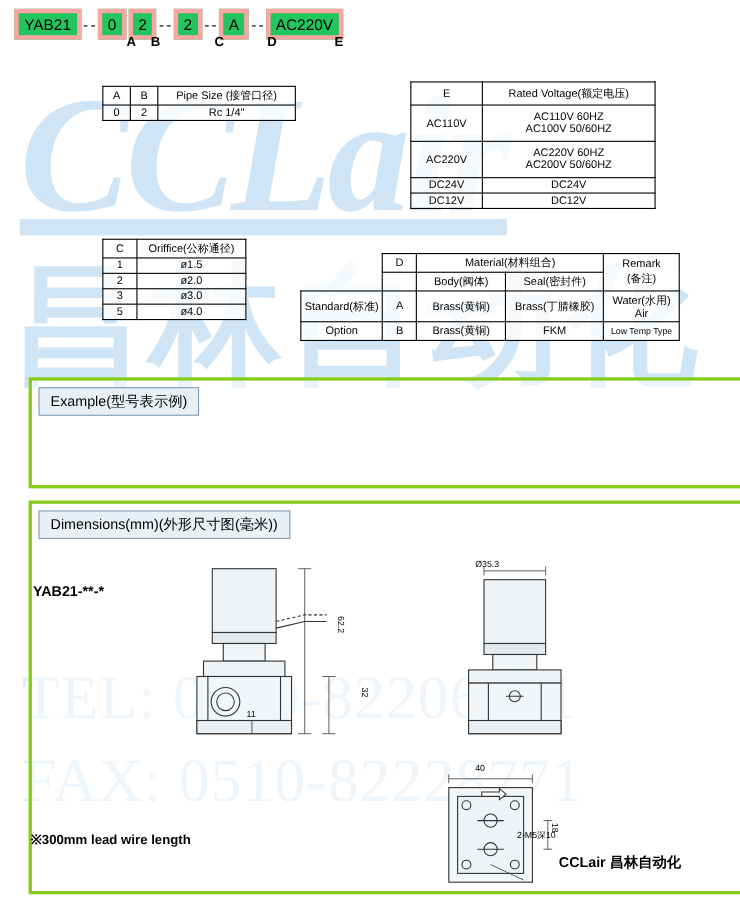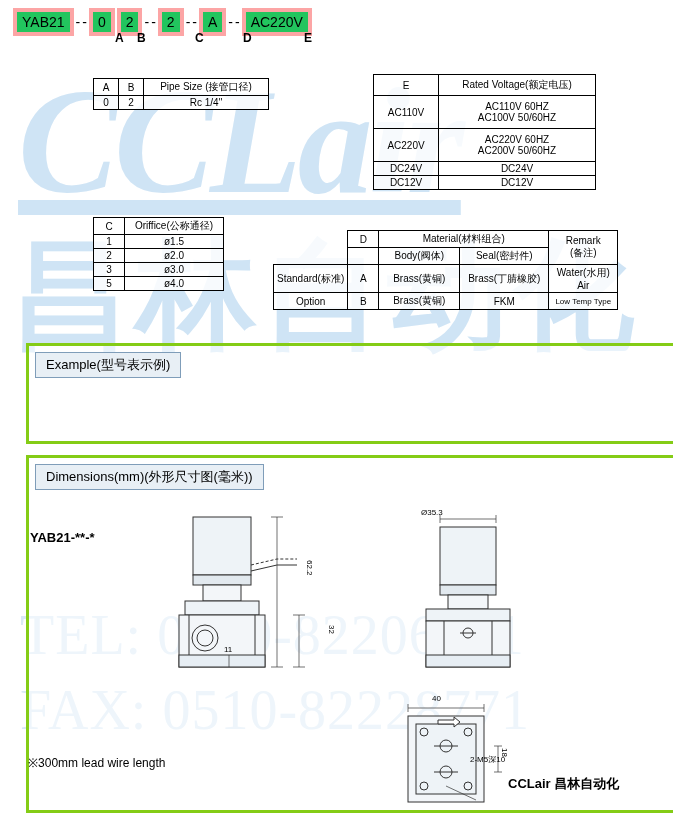--- a/index.html
+++ b/index.html
@@ -142,20 +142,21 @@
 
   .dim-label {
     position: absolute;
     font-size: 13px;
     z-index: 3;
   }
   .note {
     position: absolute;
     font-size: 12px;
     z-index: 3;
+    font-weight: bold;
   }
   .brand {
     position: absolute;
     font-size: 13px;
     font-weight: bold;
     z-index: 3;
   }
   .dimtext {
     position: absolute;
     font-size: 8px;
@@ -377,21 +378,21 @@
     <line x1="82" y1="116" x2="82" y2="162"></line>
     <circle cx="58" cy="128" r="5"></circle>
     <line x1="50" y1="128" x2="66" y2="128"></line>
     <rect x="16" y="150" width="84" height="12" fill="#e7eef4"></rect>
 
     <line x1="30" y1="14" x2="86" y2="14" stroke-width="0.7"></line>
     <line x1="30" y1="10" x2="30" y2="18" stroke-width="0.7"></line>
     <line x1="86" y1="10" x2="86" y2="18" stroke-width="0.7"></line>
   </g>
 </svg>
-<div class="dimtext" style="left:405px; top:508px;padding-left:16px;">Ø35.3</div>
+<div class="dimtext" style="left:416px; top:508px;padding-left:16px;">Ø35.3</div>
 
 <svg class="pos" style="left:390px; top:700px;" width="160" height="112">
   <g fill="none" stroke="#333" stroke-width="1">
     <rect x="18" y="16" width="76" height="86" fill="#f3f6f9"></rect>
     <rect x="26" y="24" width="60" height="70" fill="#eef3f7"></rect>
     <circle cx="34" cy="32" r="4"></circle>
     <circle cx="78" cy="32" r="4"></circle>
     <circle cx="34" cy="86" r="4"></circle>
     <circle cx="78" cy="86" r="4"></circle>
     <circle cx="56" cy="46" r="6"></circle>

